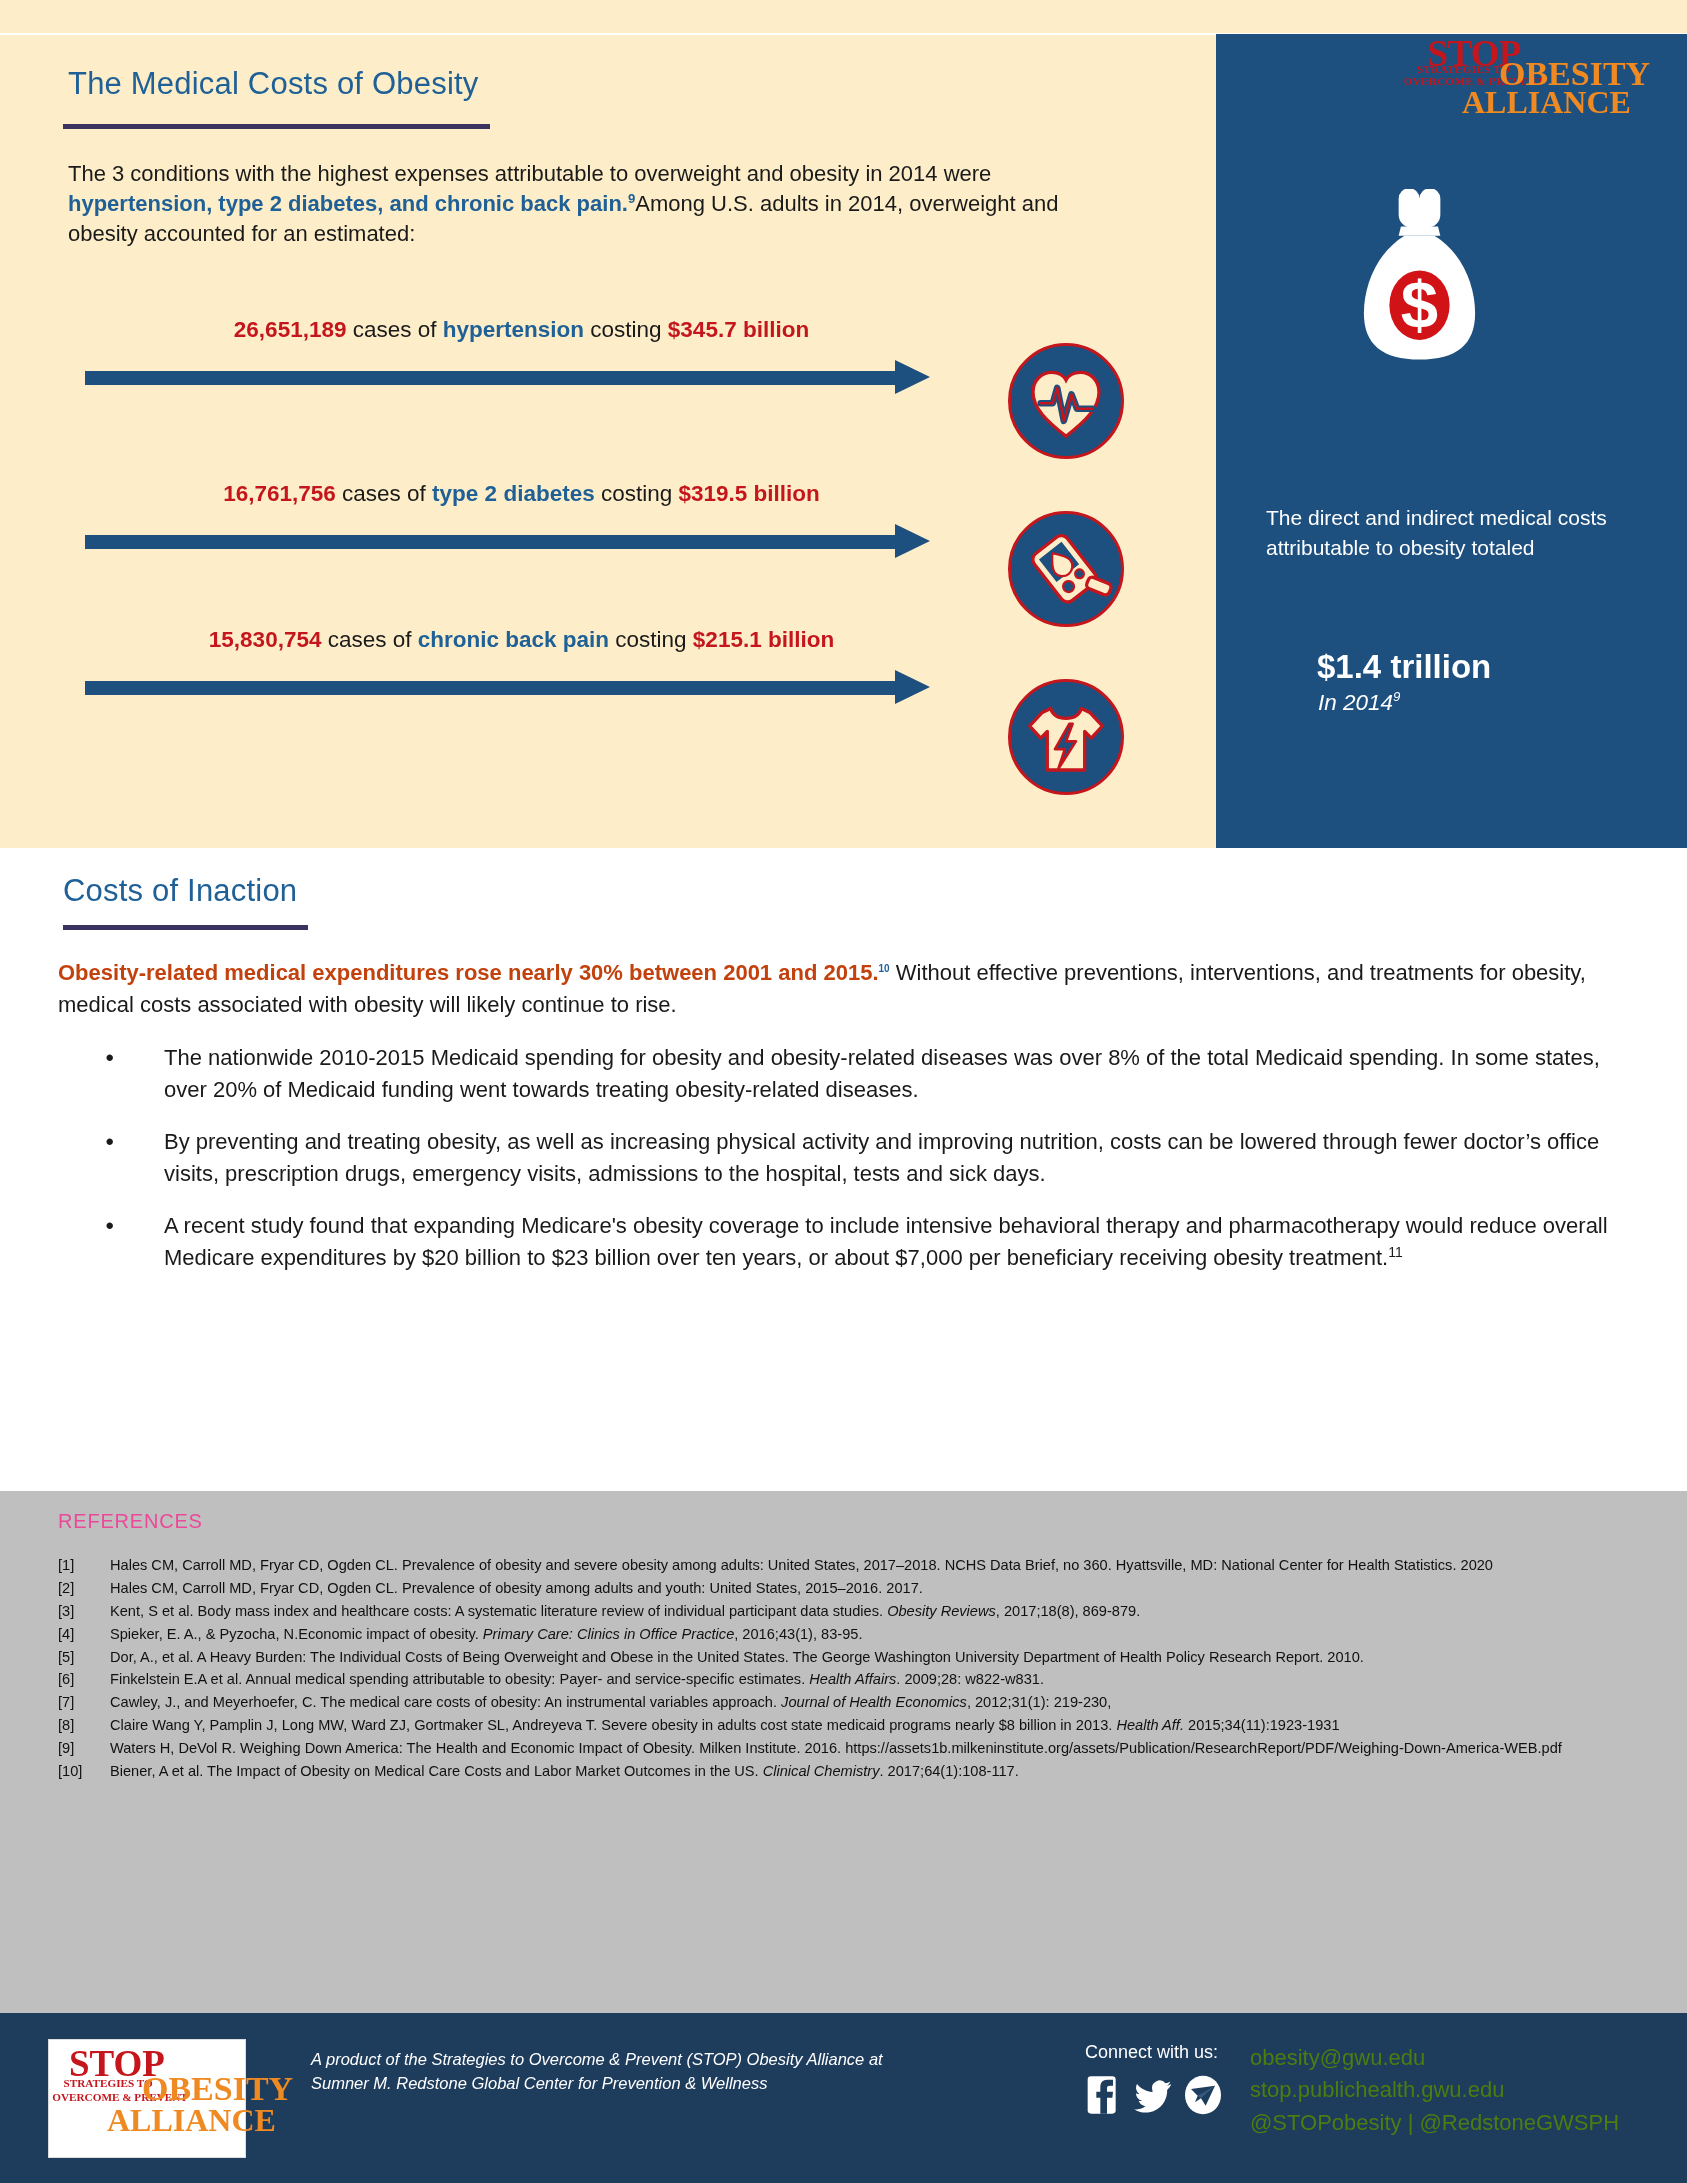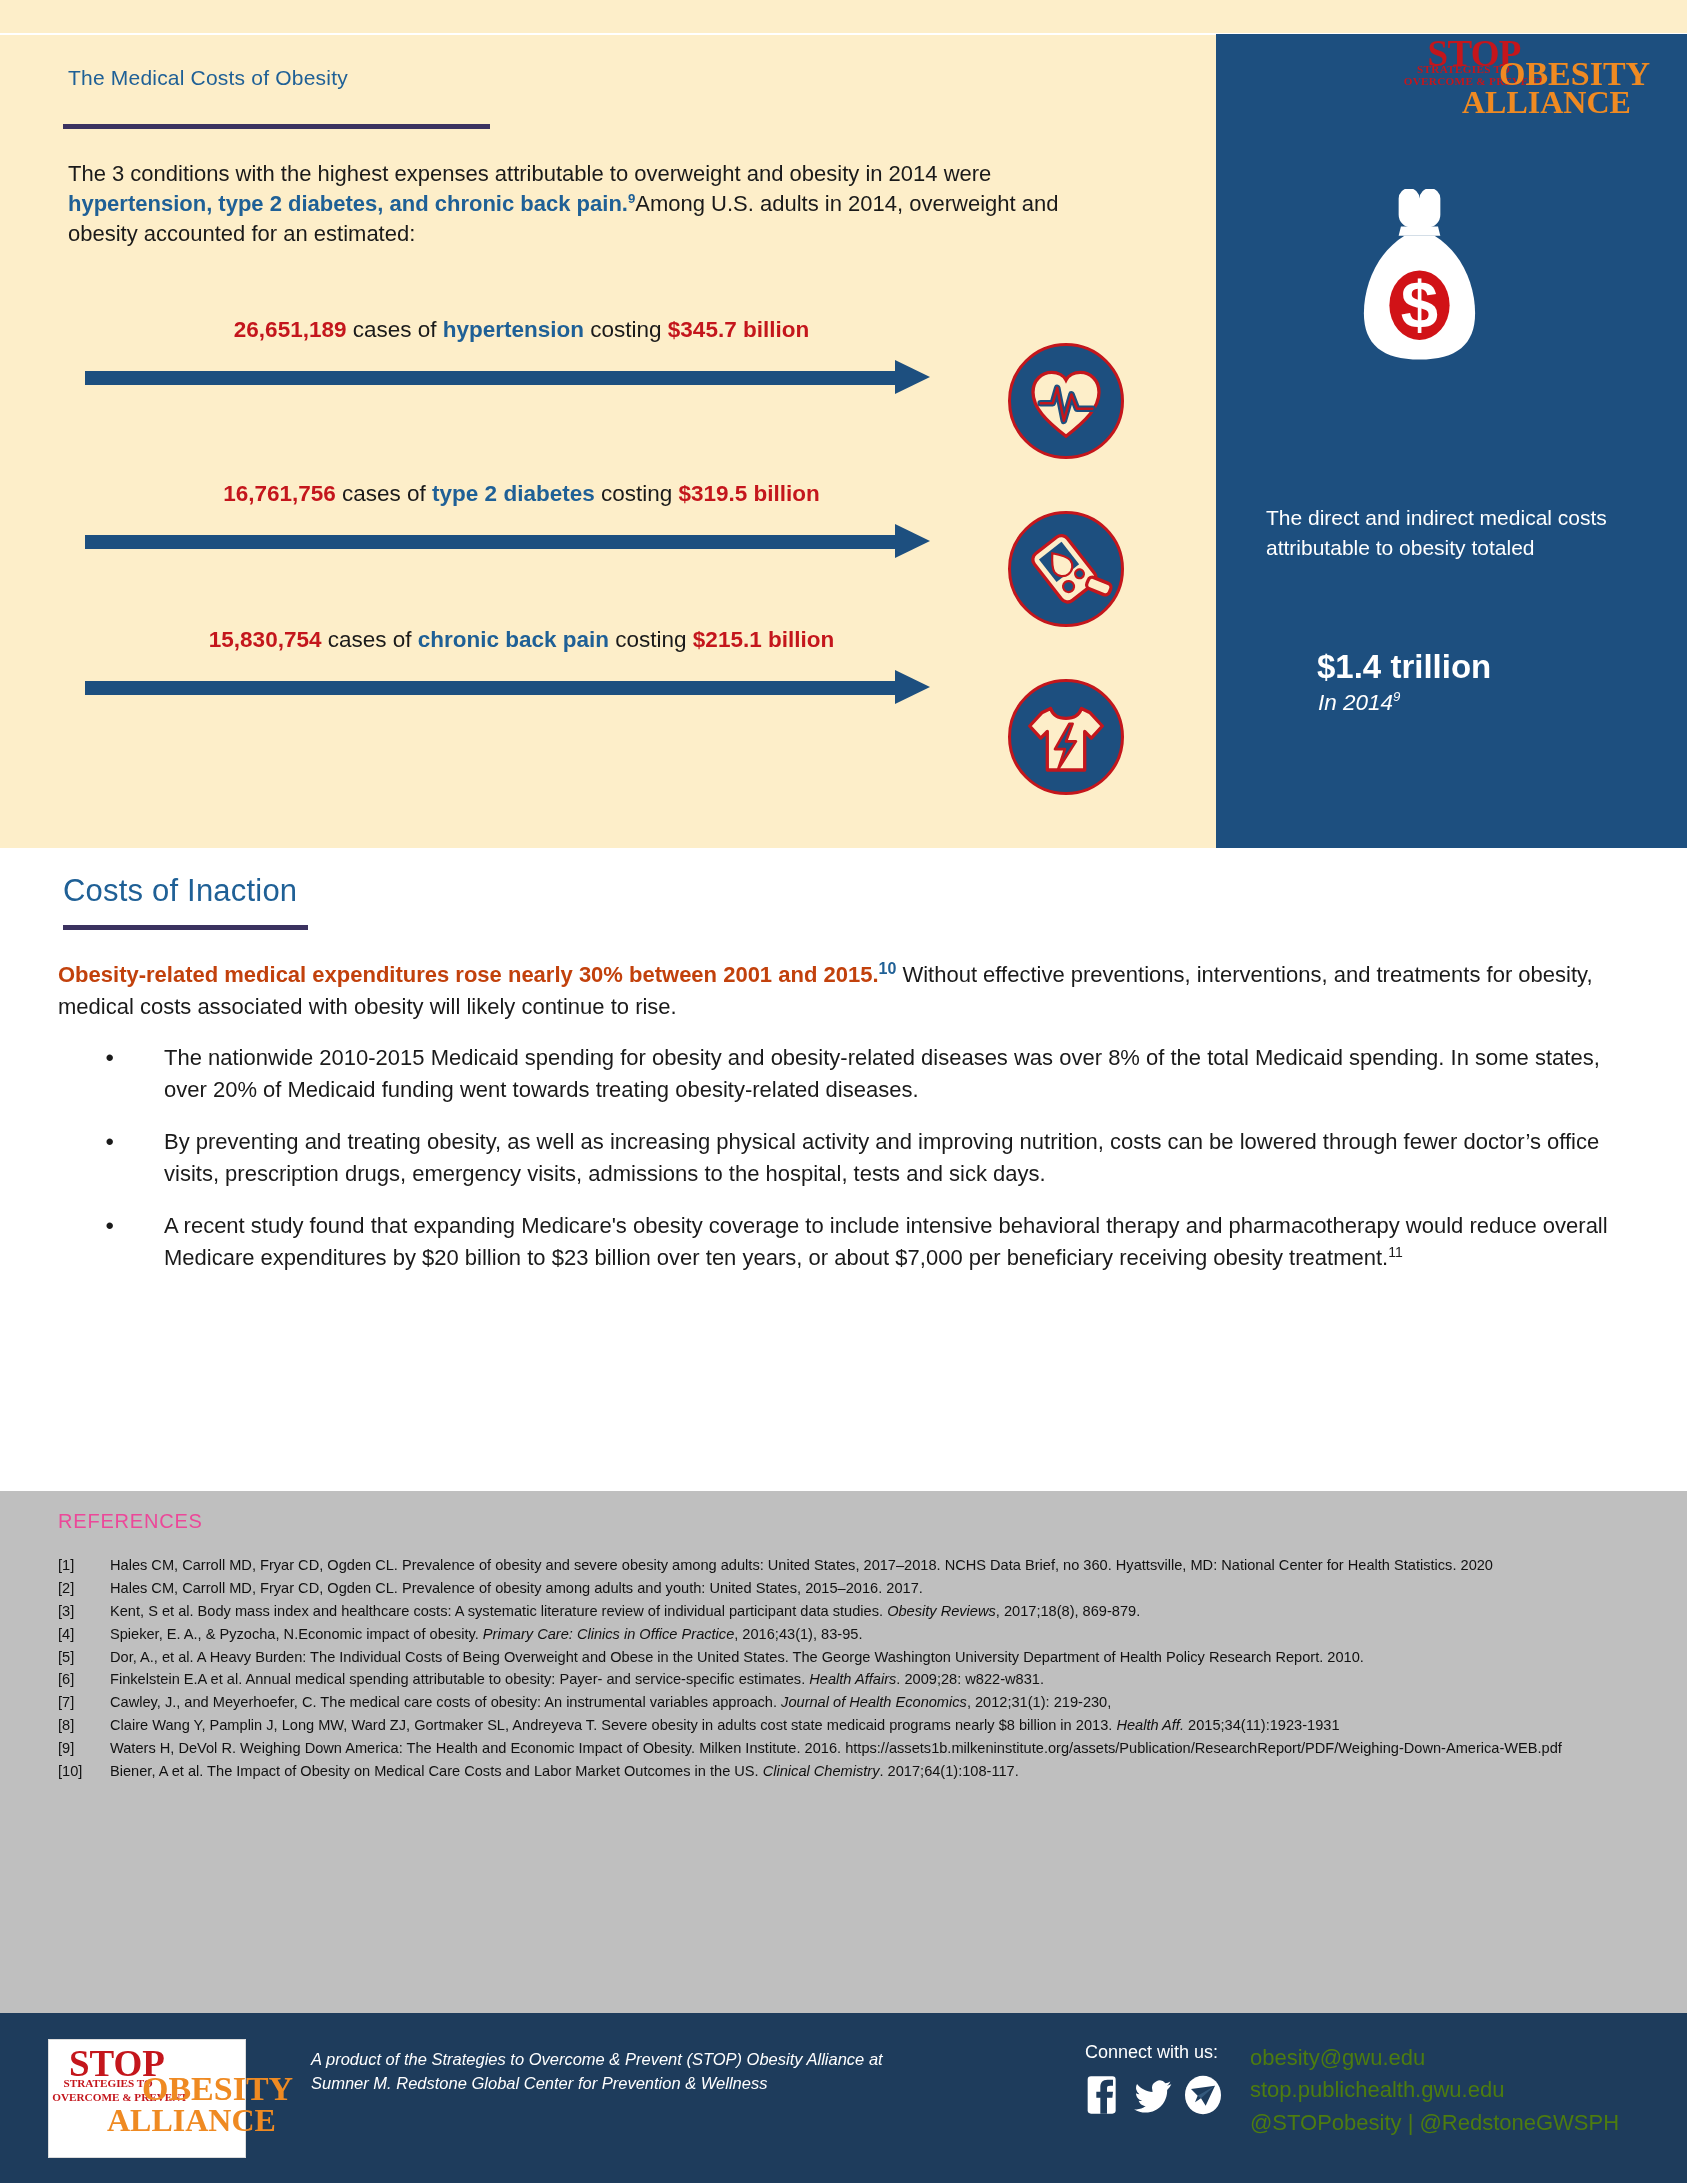--- a/index.html
+++ b/index.html
@@ -24,21 +24,21 @@
   .logo-sub1{position:absolute;left:8px;top:30px;font-family:"Liberation Serif",serif;font-weight:bold;
       font-size:11.2px;color:#c4161c;letter-spacing:0.3px;line-height:1;}
   .logo-sub2{position:absolute;left:-5.3px;top:42px;font-family:"Liberation Serif",serif;font-weight:bold;
       font-size:11.2px;color:#c4161c;letter-spacing:0.3px;line-height:1;}
   .logo-obesity{position:absolute;left:90px;top:22.5px;font-family:"Liberation Serif",serif;font-weight:bold;
       font-size:34px;color:#ef8a22;line-height:1;}
   .logo-alliance{position:absolute;left:53px;top:52px;font-family:"Liberation Serif",serif;font-weight:bold;
       font-size:32px;color:#ef8a22;line-height:1;}
 
   
-  .head-title{position:absolute;left:68px;top:66px;font-size:21px;color:#1f6096;
+  .head-title{position:absolute;left:68px;top:66px;font-size:31px;color:#1f6096;
       font-family:"Liberation Sans",sans-serif;font-weight:400;letter-spacing:0.2px;}
   .head-rule{position:absolute;left:63px;top:124px;width:427px;height:4.6px;background:#3b3260;}
 
   .intro{position:absolute;left:68px;top:159px;width:1032px;font-size:22px;line-height:1.36;
       color:#1a1a1a;font-weight:400;}
   .intro b{color:#1f6096;font-weight:bold;}
   .intro sup{font-size:13.2px;font-weight:bold;color:#1f6096;vertical-align:super;}
 
   
   .stat{position:absolute;left:85px;width:873px;}
@@ -63,21 +63,21 @@
   .bp-sm{position:absolute;left:1318px;top:689px;font-size:22.5px;font-style:italic;color:#fff;}
   .bp-sm sup{font-size:13.2px;vertical-align:super;}
 
   
   .sec2{position:absolute;left:0;top:848px;width:1687px;height:609px;background:#fff;}
   .sec2-title{position:absolute;left:63px;top:873px;font-size:31px;color:#1f6096;letter-spacing:0.2px;}
   .sec2-rule{position:absolute;left:63px;top:925px;width:245px;height:4.6px;background:#3b3260;}
 
   .lead{position:absolute;left:58px;top:957px;width:1548px;font-size:22px;line-height:1.45;color:#1a1a1a;}
   .lead b{color:#c2410c;font-weight:bold;}
-  .lead sup{font-size:16px;font-weight:bold;vertical-align:super;color:#1f6096;}
+  .lead sup{font-size:10px;font-weight:bold;vertical-align:super;color:#1f6096;}
 
   .bullets{position:absolute;left:99px;top:1042px;width:1515px;}
   .bullet{position:relative;padding-left:65px;font-size:22px;line-height:1.45;color:#1a1a1a;margin-bottom:20px;}
   .bullet .dot{position:absolute;left:6.6px;top:-1.3px;font-size:24px;line-height:1.4;}
   .bullet sup{font-size:14px;vertical-align:super;}
 
   
   .refs{position:absolute;left:0;top:1491px;width:1687px;height:523px;background:#bfbfbf;}
   .refs-h{position:absolute;left:58px;top:1510px;font-size:20px;color:#ec4899;letter-spacing:0.8px;}
   .ref-list{position:absolute;left:58px;top:1555px;width:1575px;}

